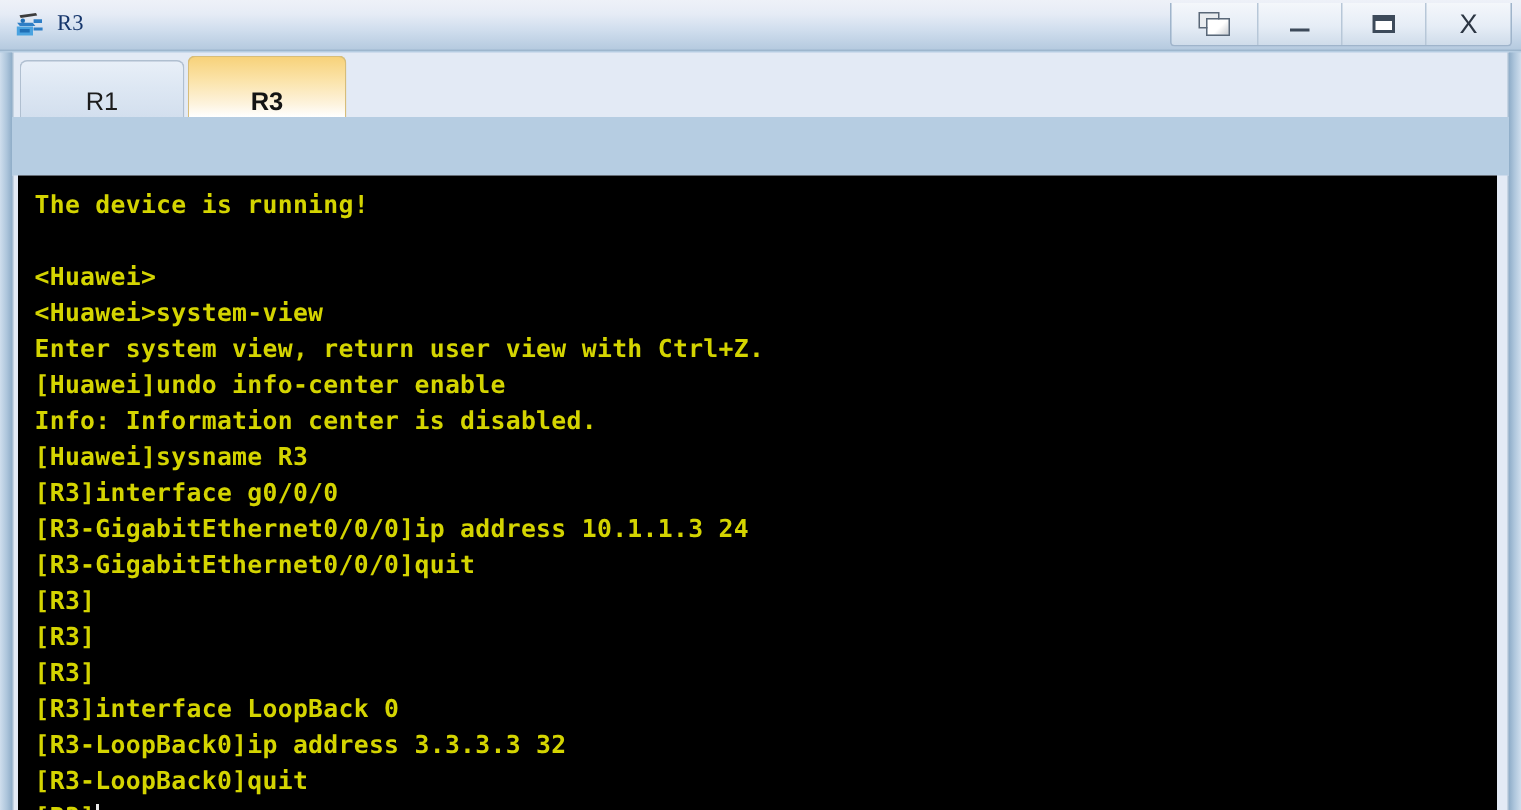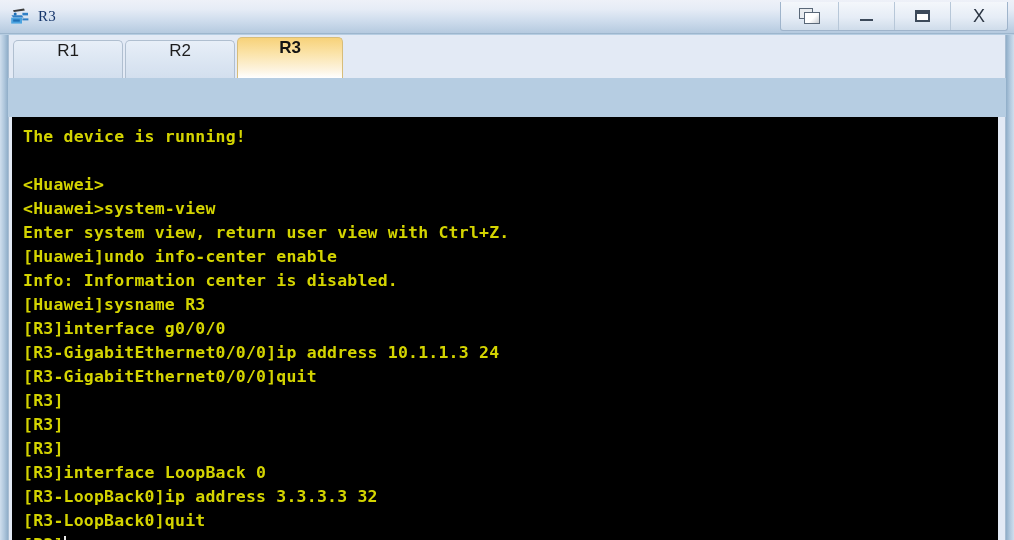--- a/index.html
+++ b/index.html
@@ -114,21 +114,21 @@
     display: flex;
     align-items: flex-end;
     padding-left: 4px;
   }
 
   .tab {
     width: 110px;
     height: 38px;
     margin-right: 2px;
     display: flex;
-    align-items: flex-start;
+    align-items: flex-end;
     justify-content: center;
     font-family: "Liberation Sans", sans-serif;
     font-size: 17px;
     color: #1c1c1c;
     border: 1px solid #b0bfd0;
     border-bottom: none;
     border-radius: 5px 5px 0 0;
     background: linear-gradient(to bottom, #e8eff8 0%, #dde7f3 48%, #d3dfee 100%);
   }
   .tab.active {
@@ -238,23 +238,20 @@
       <div class="win-btn">
         <span class="glyph-close">X</span>
       </div>
     </div>
   </div>
 
   <div class="tabstrip">
     <div class="tab">
       <span>R1</span>
     </div>
-    <div class="tab">
-      <span>R2</span>
-    </div>
     <div class="tab active">
       <span>R3</span>
     </div>
   </div>
 
   <div class="terminal-wrap">
     <div class="terminal">
       <div class="term-lines" id="term-lines"><div class="term-line">The device is running!</div><div class="term-line"></div><div class="term-line">&lt;Huawei&gt;</div><div class="term-line">&lt;Huawei&gt;system-view</div><div class="term-line">Enter system view, return user view with Ctrl+Z.</div><div class="term-line">[Huawei]undo info-center enable</div><div class="term-line">Info: Information center is disabled.</div><div class="term-line">[Huawei]sysname R3</div><div class="term-line">[R3]interface g0/0/0</div><div class="term-line">[R3-GigabitEthernet0/0/0]ip address 10.1.1.3 24</div><div class="term-line">[R3-GigabitEthernet0/0/0]quit</div><div class="term-line">[R3]</div><div class="term-line">[R3]</div><div class="term-line">[R3]</div><div class="term-line">[R3]interface LoopBack 0</div><div class="term-line">[R3-LoopBack0]ip address 3.3.3.3 32</div><div class="term-line">[R3-LoopBack0]quit</div><div class="term-line with-cursor">[R3]</div></div>
       <div class="watermark">CSDN @江湖侠客</div>
     </div>

